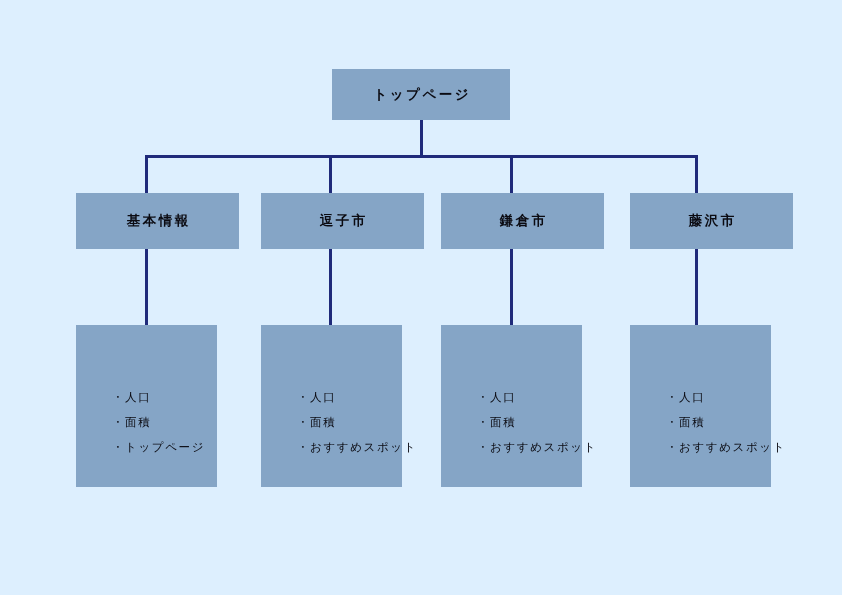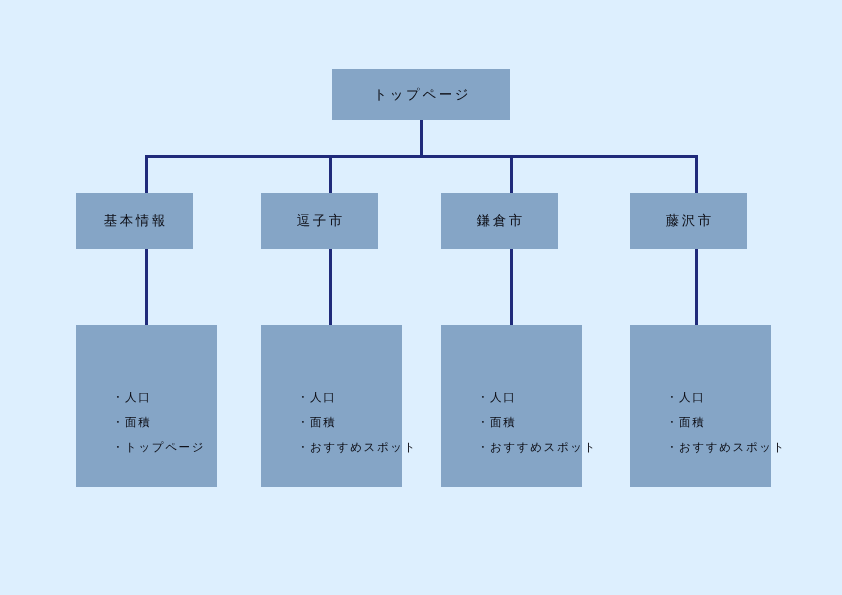--- a/index.html
+++ b/index.html
@@ -30,33 +30,33 @@
     left: 0;
     right: 0;
     top: 0;
     bottom: 0;
     display: flex;
     align-items: center;
     justify-content: center;
     font-size: 13.5px;
     letter-spacing: 2.5px;
     text-indent: 2.5px;
-    font-weight: 400;
+    font-weight: 700;
     white-space: nowrap;
     border-radius: 21px;
   }
   .node-root {
     left: 332px;
     top: 69px;
     width: 178px;
     height: 51px;
   }
   .node-cat {
     top: 193px;
-    width: 117px;
+    width: 163px;
     height: 56px;
   }
   .node-cat-0 { left: 76px; }
   .node-cat-1 { left: 261px; }
   .node-cat-2 { left: 441px; }
   .node-cat-3 { left: 630px; }
 
   .node-detail {
     top: 325px;
     width: 141px;

